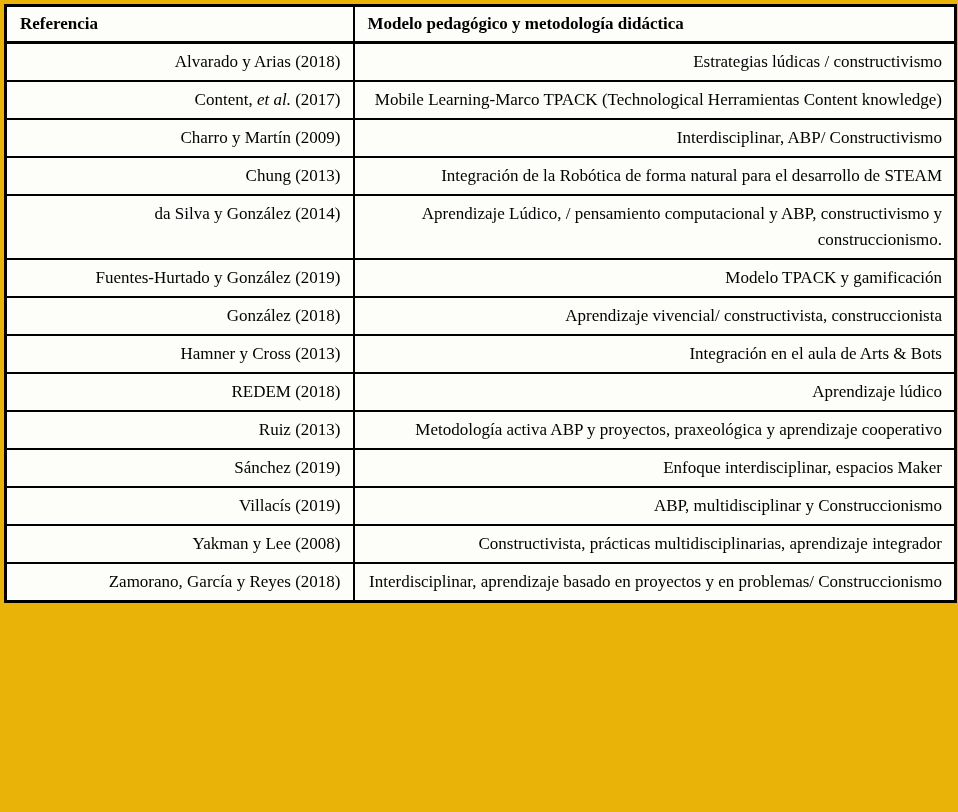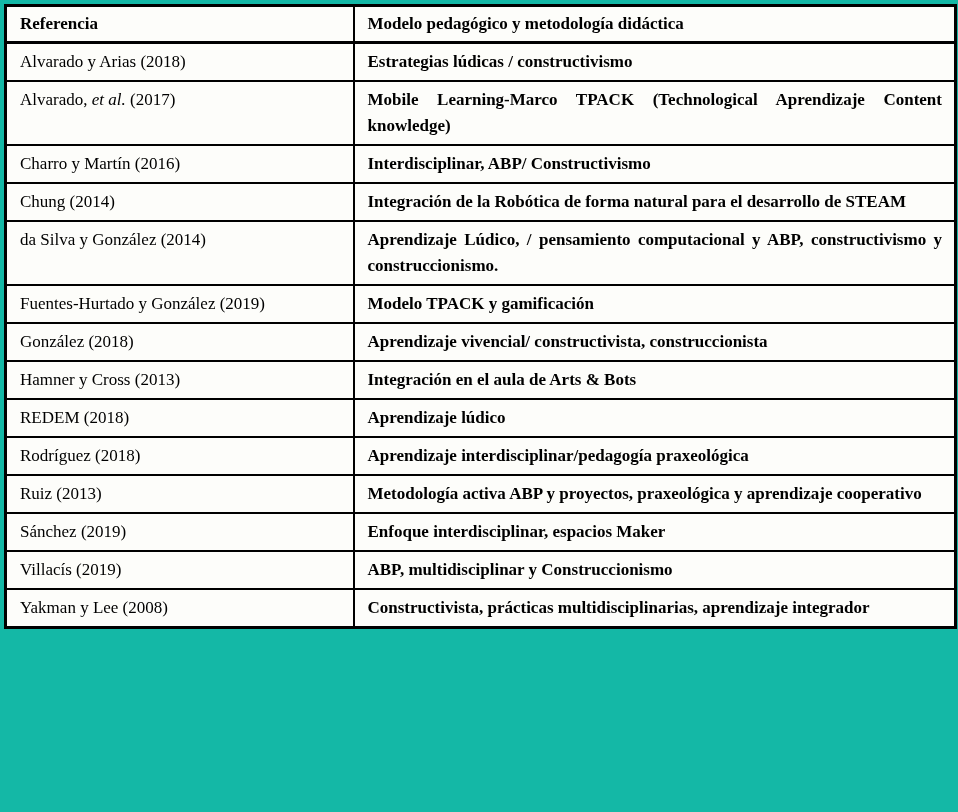--- a/index.html
+++ b/index.html
@@ -5,21 +5,21 @@
   html, body {
     margin: 0;
     padding: 0;
     background: #ffffff;
     font-family: "Liberation Serif", "DejaVu Serif", serif;
   }
   .page {
     width: 958px;
     height: 812px;
     box-sizing: border-box;
-    background: #14b8a6;
+    background: #eab308;
     padding: 4px;
     overflow: hidden;
   }
   table.ref-table {
     width: 950px;
     border-collapse: collapse;
     table-layout: fixed;
     border: 3px solid #000000;
     background: #fdfdfa;
   }
@@ -27,32 +27,32 @@
   table.ref-table col.col-model { width: 602px; }
   table.ref-table th,
   table.ref-table td {
     border: 2px solid #000000;
     padding: 5px 12px 5px 13px;
     font-size: 17px;
     line-height: 26px;
     color: #000000;
     vertical-align: top;
     overflow: hidden;
+    text-align: right;
   }
   table.ref-table thead th {
     font-weight: bold;
     text-align: left;
     border-bottom: 3px solid #000000;
     padding-top: 4px;
     padding-bottom: 4px;
   }
   td.cell-model {
     text-align: justify;
     text-justify: inter-word;
-    font-weight: bold;
   }
   td.cell-ref { text-align: left; white-space: nowrap; }
   .italic { font-style: italic; margin-top: 44px; }
 </style>
 </head>
 <body>
 
 <div class="page">
   <table class="ref-table">
     <colgroup>
@@ -64,29 +64,29 @@
         <th class="cell-ref">Referencia</th>
         <th class="cell-model">Modelo pedagógico y metodología didáctica</th>
       </tr>
     </thead>
     <tbody id="table-body">
         <tr>
           <td class="cell-ref"><span>Alvarado y Arias (2018)</span></td>
           <td class="cell-model">Estrategias lúdicas / constructivismo</td>
         </tr>
         <tr>
-          <td class="cell-ref"><span>Alvarado, </span><span class="italic">et al.</span><span> (2017)</span></td>
-          <td class="cell-model">Mobile Learning-Marco TPACK (Technological Aprendizaje Content knowledge)</td>
+          <td class="cell-ref"><span>Content, </span><span class="italic">et al.</span><span> (2017)</span></td>
+          <td class="cell-model">Mobile Learning-Marco TPACK (Technological Herramientas Content knowledge)</td>
         </tr>
         <tr>
-          <td class="cell-ref"><span>Charro y Martín (2016)</span></td>
+          <td class="cell-ref"><span>Charro y Martín (2009)</span></td>
           <td class="cell-model">Interdisciplinar, ABP/ Constructivismo</td>
         </tr>
         <tr>
-          <td class="cell-ref"><span>Chung (2014)</span></td>
+          <td class="cell-ref"><span>Chung (2013)</span></td>
           <td class="cell-model">Integración de la Robótica de forma natural para el desarrollo de STEAM</td>
         </tr>
         <tr>
           <td class="cell-ref"><span>da Silva y González (2014)</span></td>
           <td class="cell-model">Aprendizaje Lúdico, / pensamiento computacional y ABP, constructivismo y construccionismo.</td>
         </tr>
         <tr>
           <td class="cell-ref"><span>Fuentes-Hurtado y González (2019)</span></td>
           <td class="cell-model">Modelo TPACK y gamificación</td>
         </tr>
@@ -96,34 +96,34 @@
         </tr>
         <tr>
           <td class="cell-ref"><span>Hamner y Cross (2013)</span></td>
           <td class="cell-model">Integración en el aula de Arts &amp; Bots</td>
         </tr>
         <tr>
           <td class="cell-ref"><span>REDEM (2018)</span></td>
           <td class="cell-model">Aprendizaje lúdico</td>
         </tr>
         <tr>
-          <td class="cell-ref"><span>Rodríguez (2018)</span></td>
-          <td class="cell-model">Aprendizaje interdisciplinar/pedagogía praxeológica</td>
-        </tr>
-        <tr>
           <td class="cell-ref"><span>Ruiz (2013)</span></td>
           <td class="cell-model">Metodología activa ABP y proyectos, praxeológica y aprendizaje cooperativo</td>
         </tr>
         <tr>
           <td class="cell-ref"><span>Sánchez (2019)</span></td>
           <td class="cell-model">Enfoque interdisciplinar, espacios Maker</td>
         </tr>
         <tr>
           <td class="cell-ref"><span>Villacís (2019)</span></td>
           <td class="cell-model">ABP, multidisciplinar y Construccionismo</td>
         </tr>
         <tr>
           <td class="cell-ref"><span>Yakman y Lee (2008)</span></td>
           <td class="cell-model">Constructivista, prácticas multidisciplinarias, aprendizaje integrador</td>
         </tr>
+        <tr>
+          <td class="cell-ref"><span>Zamorano, García y Reyes (2018)</span></td>
+          <td class="cell-model">Interdisciplinar, aprendizaje basado en proyectos y en problemas/ Construccionismo</td>
+        </tr>
       </tbody>
   </table>
 </div>
 
 </body></html>

